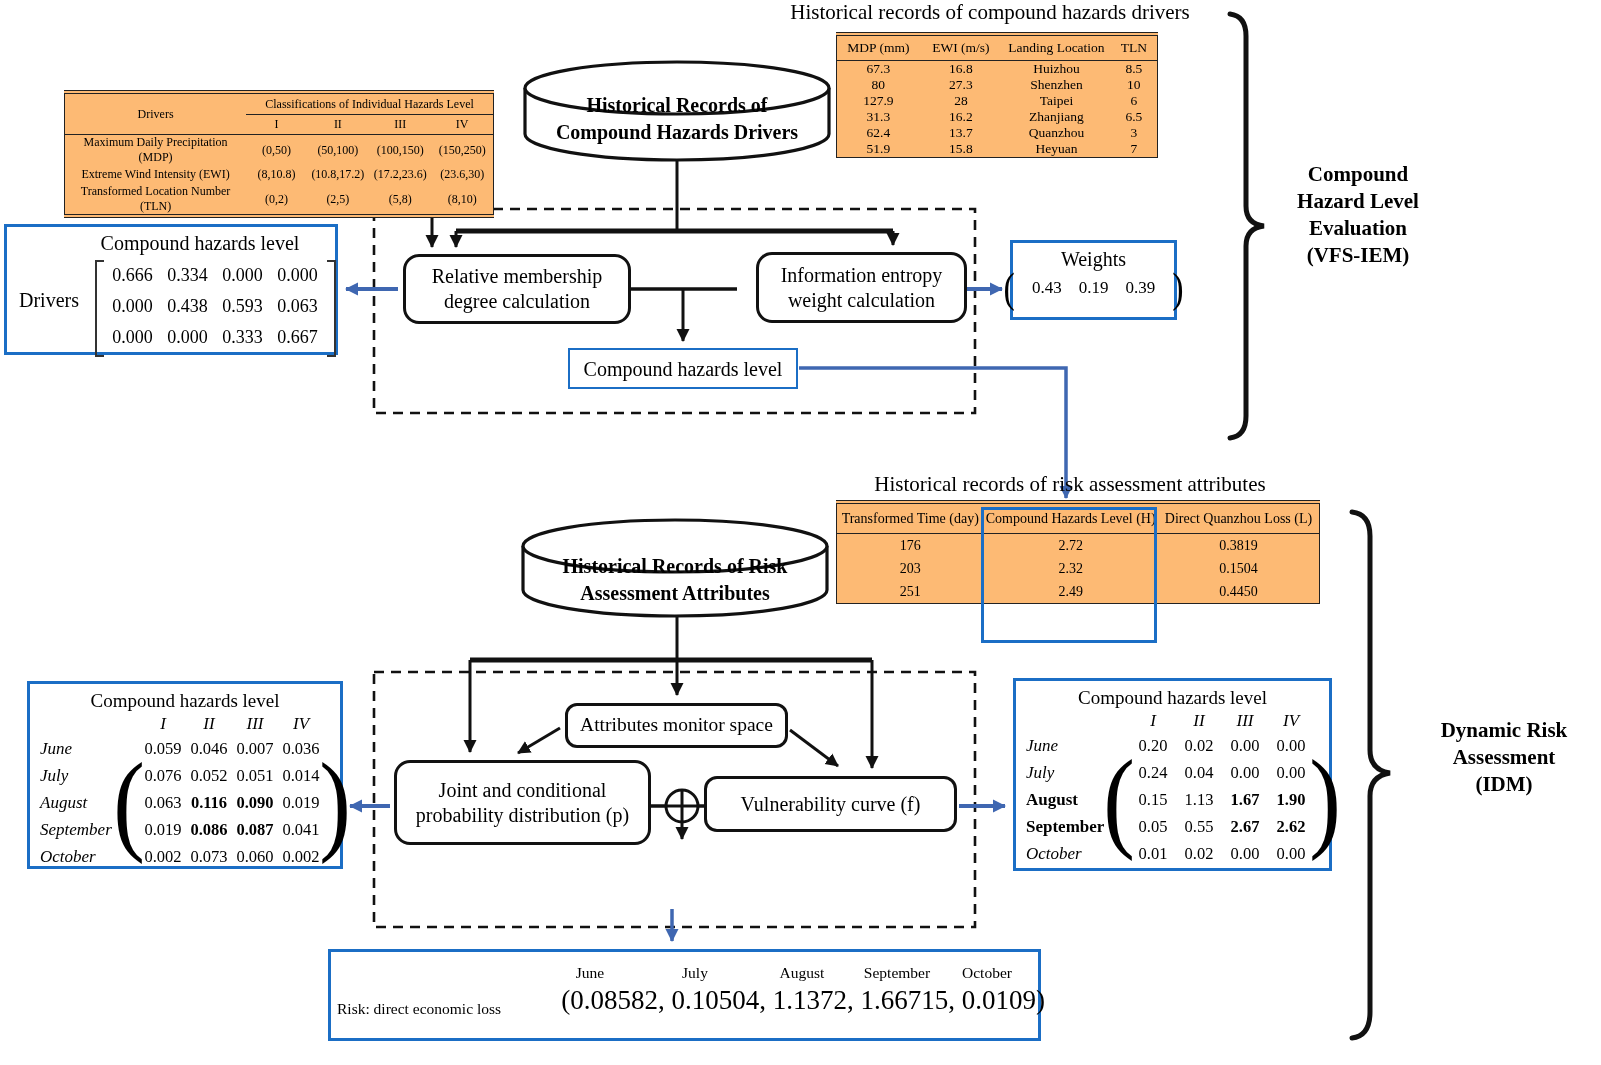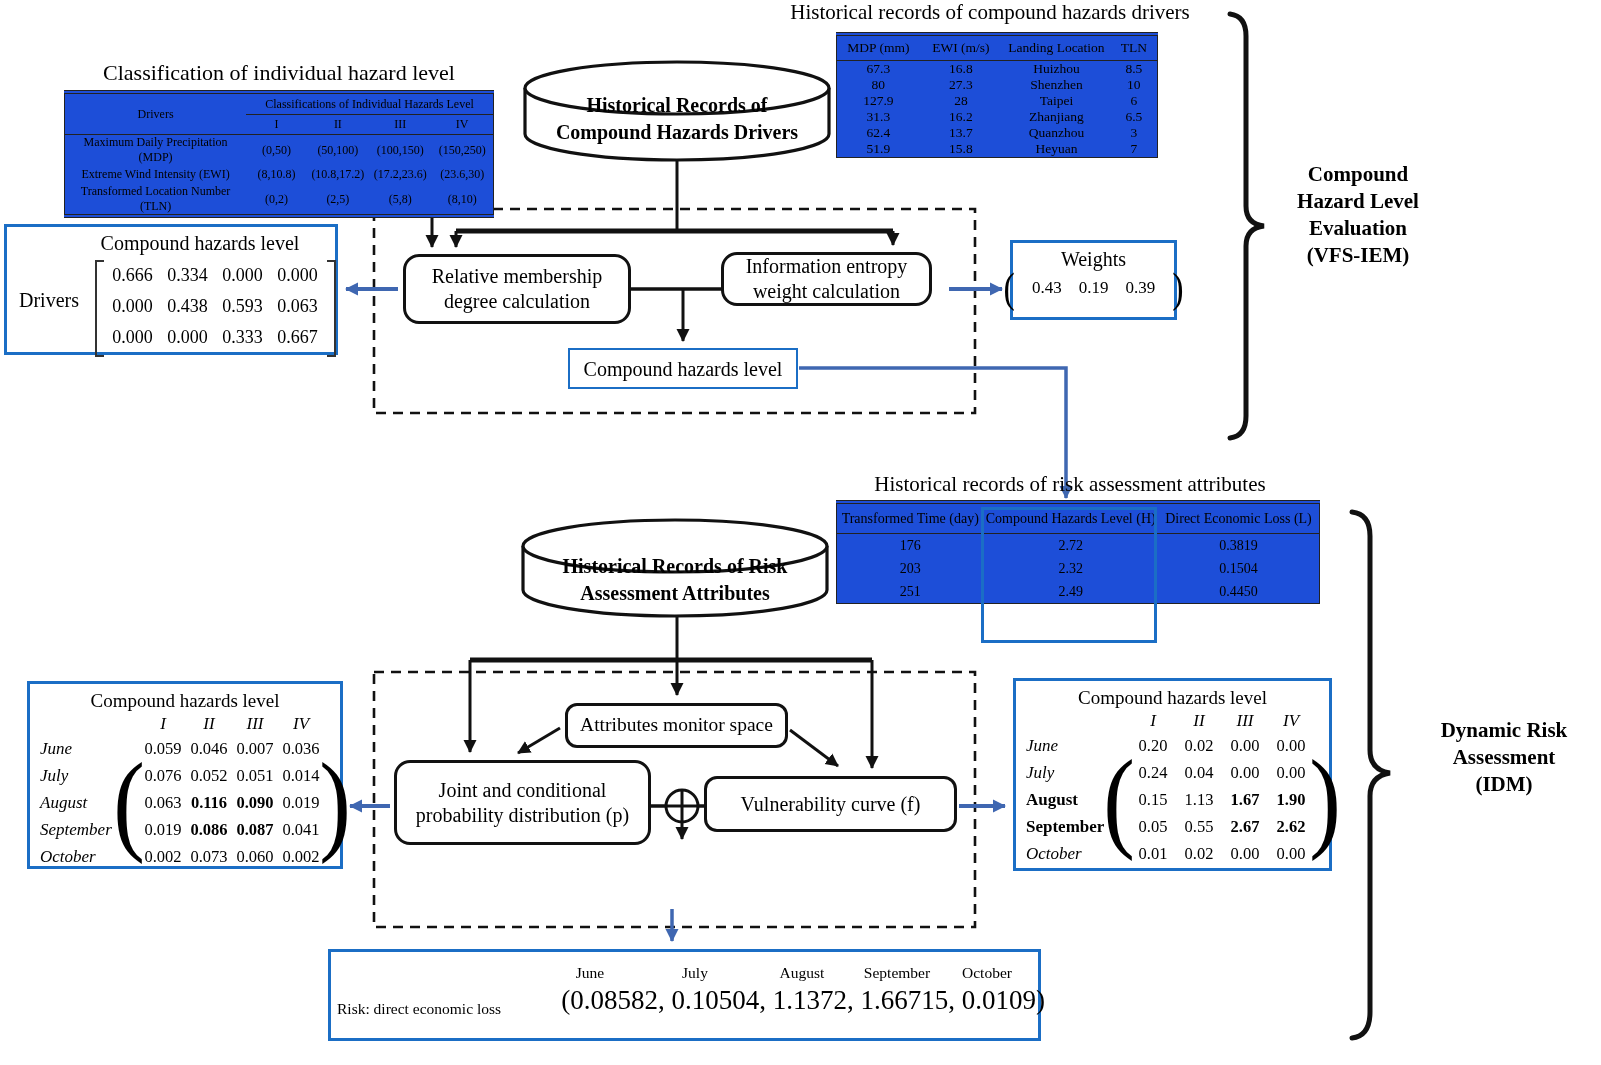--- a/index.html
+++ b/index.html
@@ -11,21 +11,21 @@
   .bluebox{position:absolute;border:3px solid #1b6ec5;background:#fff;box-sizing:border-box}
   .hollow{background:transparent}
   .rbox{position:absolute;border:3px solid #111;border-radius:16px;background:#fff;box-sizing:border-box;
         display:flex;align-items:center;justify-content:center;text-align:center;
         font-size:20px;line-height:1.25;padding:2px 8px}
   .bbox{position:absolute;border:3px solid #1b6ec5;background:#fff;box-sizing:border-box;
         display:flex;align-items:center;justify-content:center;text-align:center;
         font-size:20px;line-height:1.2;padding:2px 6px}
   .dbtxt{position:absolute;text-align:center;font-weight:bold;font-size:20px;line-height:27px}
   .brlab{position:absolute;text-align:center;font-weight:bold;font-size:21px;line-height:27px}
-  table{border-collapse:collapse;background:#1d4ed8}
+  table{border-collapse:collapse;background:#fdba74}
   td{text-align:center;padding:0 2px}
   .t1{position:absolute;font-size:12px;border:1.6px solid #222;border-top:4px double #222;border-bottom:4px double #222}
   .t1 .grp{border-bottom:1px solid #222;height:20px}
   .t1 .drv{border-bottom:1.5px solid #222;width:192px}
   .t1 .lv{border-bottom:1.5px solid #222;height:19px;width:59px}
   .t1 .dr td{height:19px}
   .t2{position:absolute;font-size:13.5px;border:1.6px solid #222;border-top:4px double #222}
   .t2 .hd td{border-bottom:1.2px solid #222;height:24px}
   .t2 .dr td{height:16px}
   .t3{position:absolute;font-size:14px;border:1.6px solid #222;border-top:4px double #222}
@@ -109,21 +109,20 @@
     <line x1="682" y1="791" x2="682" y2="839" stroke="#111" stroke-width="3" marker-end="url(#ab)"></line>
 
     <line x1="390" y1="806" x2="350" y2="806" stroke="#3f67b1" stroke-width="4" marker-end="url(#au)"></line>
     <line x1="959" y1="806" x2="1005" y2="806" stroke="#3f67b1" stroke-width="4" marker-end="url(#au)"></line>
     <line x1="672" y1="909" x2="672" y2="941" stroke="#3f67b1" stroke-width="3.5" marker-end="url(#au)"></line>
 
     <path d="M1230,14 Q1246,16 1246,36 L1246,206 Q1246,224 1264,226 Q1246,228 1246,246 L1246,416 Q1246,436 1230,438" fill="none" stroke="#111" stroke-width="5" stroke-linecap="round"></path>
     <path d="M1352,512 Q1370,514 1370,536 L1370,750 Q1370,770 1390,773 Q1370,776 1370,796 L1370,1012 Q1370,1036 1352,1038" fill="none" stroke="#111" stroke-width="5" stroke-linecap="round"></path>
   </svg>
 
-  <div class="ttl" style="left:64px;top:60px;width:430px">Classification of individual hazard level</div>
 
   <table class="t1" style="left:64px;top:90px;width:430px">
     <tbody>
         <tr>
       <td class="drv" rowspan="2">Drivers</td>
       <td class="grp" colspan="4">Classifications of Individual Hazards Level</td>
     </tr>
     <tr>
       <td class="lv">I</td>
       <td class="lv">II</td>
@@ -202,21 +201,21 @@
     </tr>
   </tbody>
     </table>
 
   <div class="dbtxt" style="left:537px;top:92px;width:280px">
     <span style="display:block">Historical Records of</span>
     <span style="display:block">Compound Hazards Drivers</span>
   </div>
 
   <div class="rbox" style="left:403px;top:254px;width:228px;height:70px">Relative membership degree calculation</div>
-  <div class="rbox" style="left:721px;top:252px;width:211px;height:54px">Information entropy weight calculation</div>
+  <div class="rbox" style="left:756px;top:252px;width:211px;height:71px">Information entropy weight calculation</div>
   <div class="bbox" style="left:568px;top:348px;width:230px;height:41px;border-width:2.5px">Compound hazards level</div>
 
   <div class="bluebox" style="left:4px;top:224px;width:334px;height:131px">
     <div class="dmt">Compound hazards level</div>
     <div class="dml">Drivers</div>
     <div class="sqb l"></div>
     <div class="dgrid">
       <span>0.666</span>
       <span>0.334</span>
       <span>0.000</span>
@@ -251,21 +250,21 @@
     <span style="display:block">(VFS-IEM)</span>
   </div>
 
   <div class="ttl sm" style="left:850px;top:472px;width:440px">Historical records of risk assessment attributes</div>
 
   <table class="t3" style="left:836px;top:500px;width:484px">
     <tbody>
         <tr class="hd">
       <td style="width:146px">Transformed Time (day)</td>
       <td style="width:176px">Compound Hazards Level (H)</td>
-      <td style="width:162px">Direct Economic Loss (L)</td>
+      <td style="width:162px">Direct Quanzhou Loss (L)</td>
     </tr>
     <tr class="dr">
       <td>176</td>
       <td>2.72</td>
       <td>0.3819</td>
     </tr>
     <tr class="dr">
       <td>203</td>
       <td>2.32</td>
       <td>0.1504</td>

